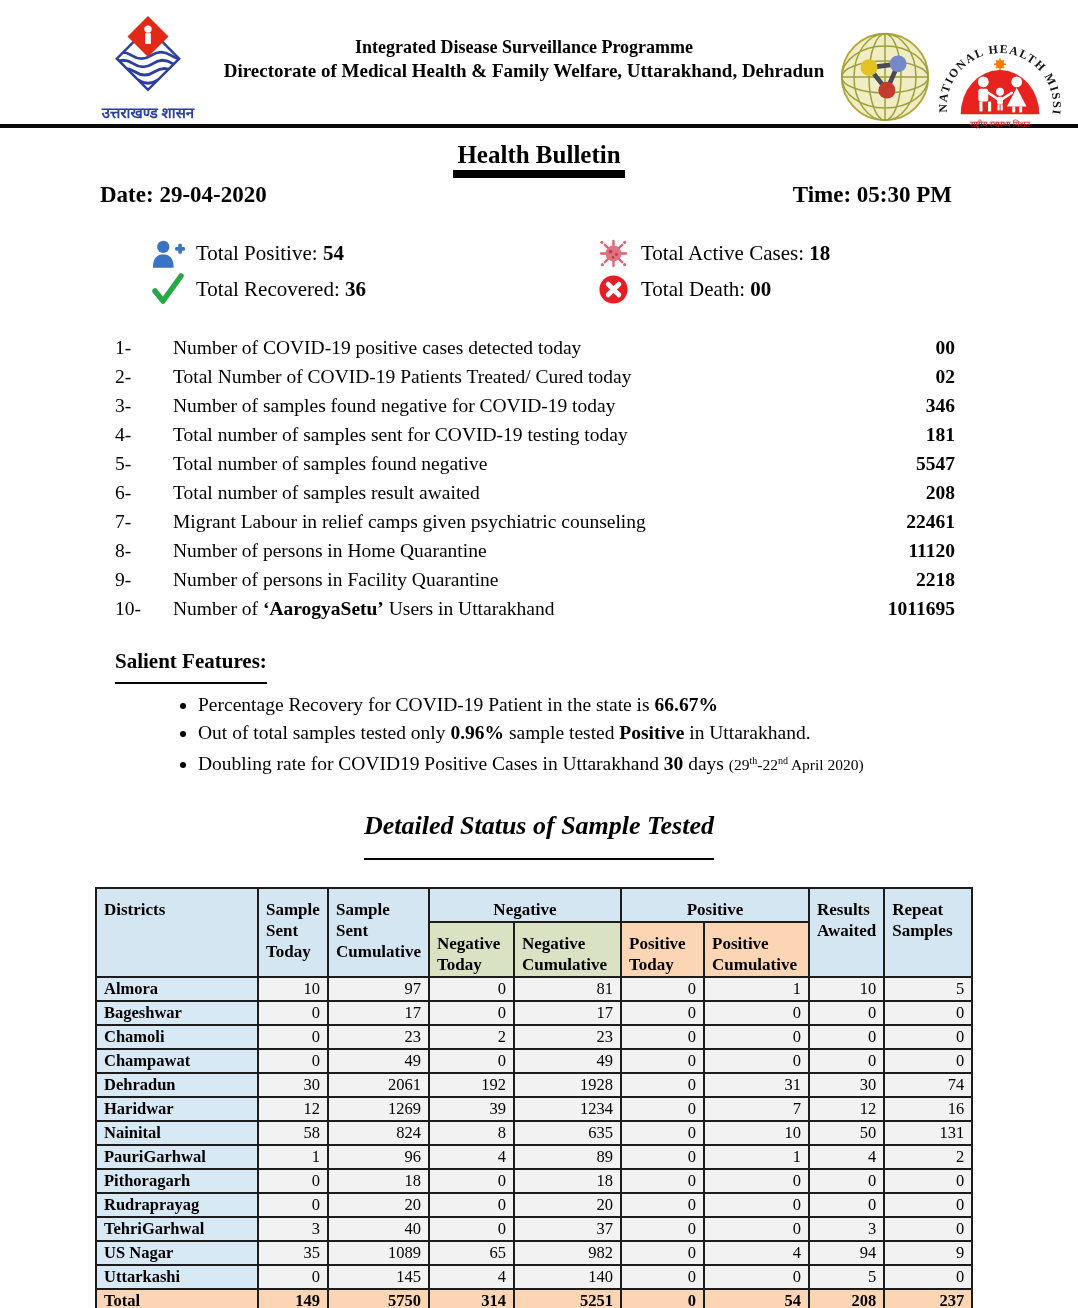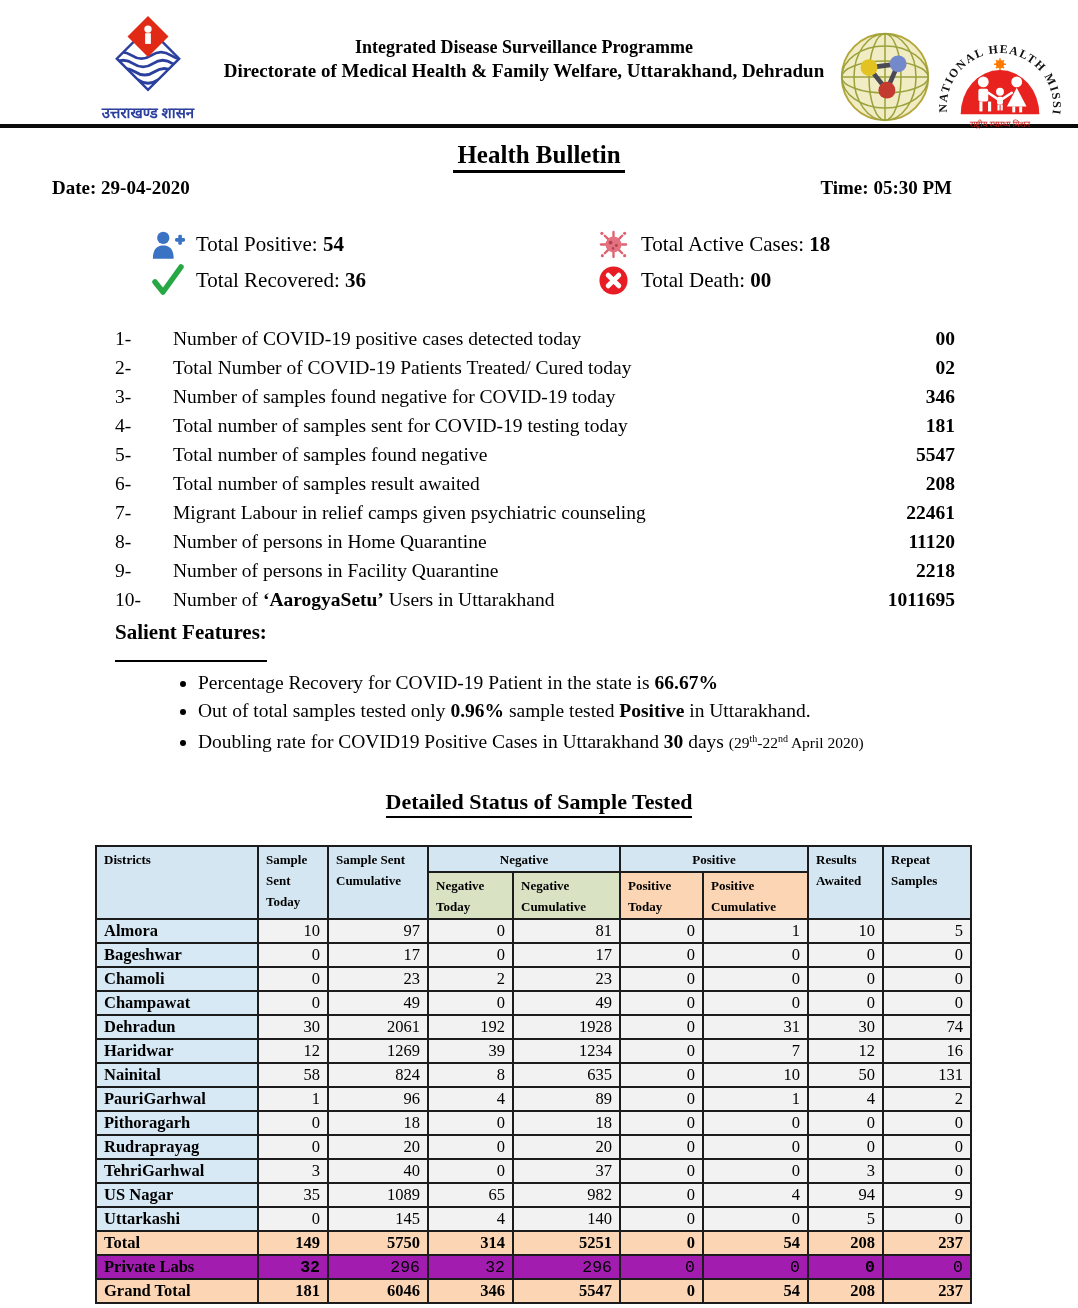--- a/index.html
+++ b/index.html
@@ -13,50 +13,50 @@
   .logo-caption { color:#2b3f9e; font-weight:bold; font-size:15px; margin-top:-2px; }
   .titles { flex:1; text-align:center; padding-top:16px; }
   .title-main { font-size:29px; font-weight:bold; color:#0d0d0d; }
   .title-sub1 { font-size:18px; font-weight:bold; margin-top:7px; }
   .title-sub2 { font-size:19px; font-weight:bold; margin-top:2px; }
   .logos-right { display:flex; align-items:center; gap:4px; padding-top:4px; }
   .top-rule { height:4px; background:#0a0a0a; width:100%; margin-top:2px; }
 
   
   .bulletin-title-wrap { text-align:center; margin-top:13px; }
-  .bulletin-title { display:inline-block; font-size:25px; font-weight:bold; border-bottom:3px solid #000000; padding:0 4px 1px; }
-  .date-time { display:flex; justify-content:space-between; padding:4px 126px 0 52px; font-size:19px; font-weight:bold; }
+  .bulletin-title { display:inline-block; font-size:25px; font-weight:bold; border-bottom:8px solid #000000; padding:0 4px 1px; }
+  .date-time { display:flex; justify-content:space-between; padding:4px 126px 0 100px; font-size:23px; font-weight:bold; }
 
   
   .stats { margin:30px 0 0 150px; width:810px; display:grid; grid-template-columns:445px 1fr; row-gap:3px; }
   .stat { display:flex; align-items:center; gap:10px; font-size:21px; }
   .stat .icon { width:36px; display:flex; justify-content:center; }
   .stat b { font-weight:bold; }
 
   
   .summary { margin:27px 0 0 115px; width:840px; }
   .sum-row { display:flex; font-size:19.5px; line-height:29px; }
   .sum-num { width:58px; }
   .sum-label { flex:1; }
   .sum-value { font-weight:bold; min-width:100px; text-align:right; }
 
   
   .salient { margin:6px 0 0 115px; }
-  .salient-heading { display:inline-block; font-size:21px; font-weight:bold; border-bottom:2.5px solid #000; padding-bottom:15px; }
+  .salient-heading { display:inline-block; font-size:21px; font-weight:bold; border-bottom:2.5px solid #000; padding-bottom:8px;margin-top:20px; }
   .salient ul { margin:7px 3px 0 83px; }
   .salient li { font-size:19.5px; line-height:28px; }
   .small-paren { font-size:15.5px; }
   .small-paren sup { font-size:10px; }
 
   
   .table-title-wrap { text-align:center; margin-top:32px; }
-  .table-title { display:inline-block; font-size:22px; font-weight:bold; border-bottom:2.5px solid #000; padding-bottom:1px; }
+  .table-title { display:inline-block; font-size:26px; font-weight:bold; border-bottom:2.5px solid #000; padding-bottom:17px;font-style:italic; }
   table { border-collapse:collapse; margin:27px 0 0 95px; table-layout:fixed; }
   th, td { border:2px solid #1c1c1c; font-size:16.5px; padding:1px 7px; height:23px; overflow:hidden; }
-  thead th { background:#d4e6f1; text-align:left; font-size:13px; font-weight:bold; vertical-align:top; padding-top:2px; line-height:21px; }
+  thead th { background:#d4e6f1; text-align:left; font-size:17px; font-weight:bold; vertical-align:top; padding-top:10px; line-height:21px; }
   thead th.group { text-align:center; vertical-align:middle;margin-top:28px; }
   thead th.h-green { background:#d9e2c3; }
   thead th.h-orange { background:#fcd5b4; }
   tbody th { text-align:left; font-weight:bold; }
   tbody td { text-align:right; }
   tr.r-district th { background:#d7e9f5; }
   tr.r-district td { background:#f2f2f2; }
   tr.r-total th, tr.r-total td { background:#fcd5b4; font-weight:bold; }
   tr.r-private th, tr.r-private td { background:#a21caf; }
   tr.r-private td { font-weight:normal;font-family:Liberation Mono, monospace; }

